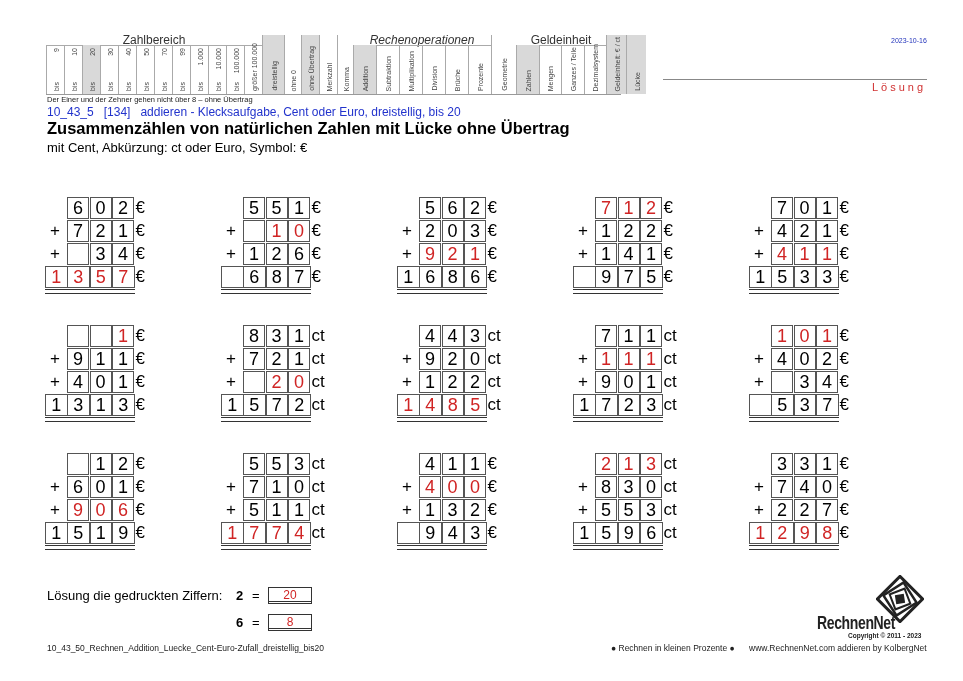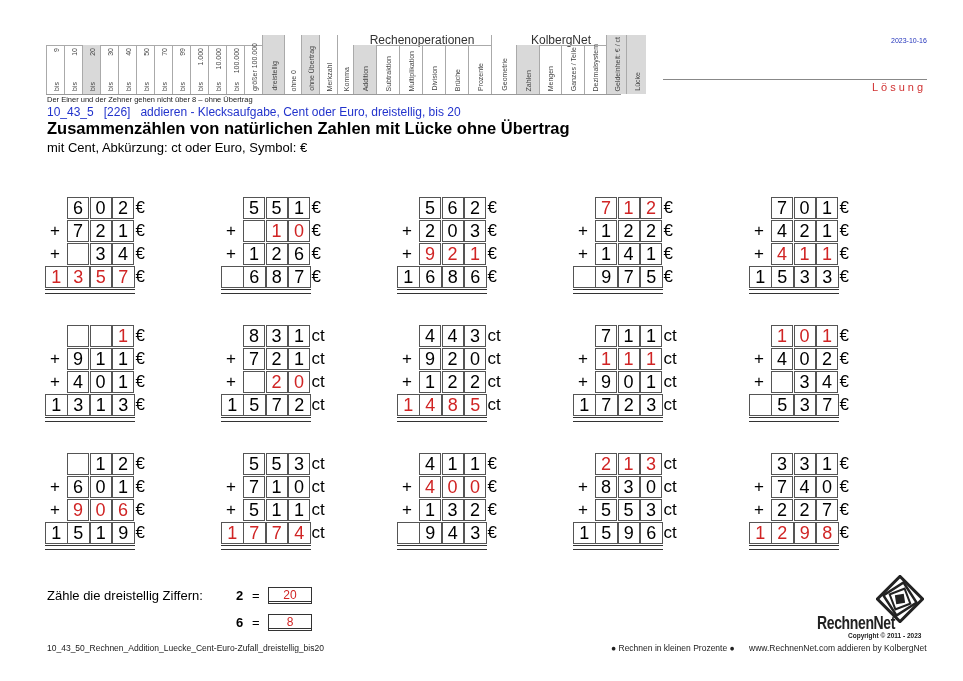--- a/index.html
+++ b/index.html
@@ -41,20 +41,21 @@
   .footer-motto { position:absolute; left:611px; top:643px; font-size:8.5px; color:#222; }
   .footer-url { position:absolute; left:749px; top:643px; font-size:8.5px; color:#222; }
   .logo { position:absolute; left:876px; top:575px; width:48px; height:48px; }
   .logo-name { position:absolute; left:817px; top:613px; font-size:18px; font-weight:bold; color:#222; transform:scaleX(0.78); transform-origin:left top; letter-spacing:-0.5px; }
   .logo-copy { position:absolute; left:848px; top:632px; font-size:6.5px; font-weight:bold; color:#222; }
 </style>
 </head>
 <body>
 
 <div class="hdr" style="width:575px;">
+  <div class="grouplabel" style="left:0;width:216px;">Zahlbereich</div>
   <div class="groupline" style="left:0;width:216px;"></div>
   <div id="zb">
       <div class="hcell" style="left: 0px; width: 18px;">
         <span class="vtop">9</span>
         <span class="vbot">bis</span>
       </div>
       <div class="hcell" style="left: 18px; width: 18px;">
         <span class="vtop">10</span>
         <span class="vbot">bis</span>
       </div>
@@ -108,21 +109,21 @@
       <div class="hcell full shade" style="left: 255px; width: 18px;">
         <span class="vbot">ohne Übertrag</span>
       </div>
       <div class="hcell full" style="left: 273px; width: 18px;">
         <span class="vbot">Merkzahl</span>
       </div>
       <div class="hcell full" style="left: 291px; width: 16px;">
         <span class="vbot">Komma</span>
       </div>
     </div>
-  <div class="grouplabel" style="left:307px;width:138px;">Rechenoperationen</div>
+  <div class="grouplabel" style="left:307px;width:138px;font-style:italic;">Rechenoperationen</div>
   <div class="groupline" style="left:307px;width:138px;"></div>
   <div id="ops">
       <div class="hcell shade" style="left: 307px; width: 23px;">
         <span class="vbot">Addition</span>
       </div>
       <div class="hcell" style="left: 330px; width: 23px;">
         <span class="vbot">Subtraktion</span>
       </div>
       <div class="hcell" style="left: 353px; width: 23px;">
         <span class="vbot">Multiplikation</span>
@@ -135,21 +136,21 @@
       </div>
       <div class="hcell" style="left: 422px; width: 23px;">
         <span class="vbot">Prozente</span>
       </div>
     </div>
   <div id="geo">
       <div class="hcell full" style="left: 445px; width: 25px;">
         <span class="vbot">Geometrie</span>
       </div>
     </div>
-  <div class="grouplabel" style="left:470px;width:90px;">KolbergNet</div>
+  <div class="grouplabel" style="left:470px;width:90px;">Geldeinheit</div>
   <div class="groupline" style="left:470px;width:90px;"></div>
   <div id="basics">
       <div class="hcell shade" style="left: 470px; width: 22.5px;">
         <span class="vbot">Zahlen</span>
       </div>
       <div class="hcell" style="left: 492.5px; width: 22.5px;">
         <span class="vbot">Mengen</span>
       </div>
       <div class="hcell" style="left: 515px; width: 22.5px;">
         <span class="vbot">Ganzes / Teile</span>
@@ -166,21 +167,21 @@
         <span class="vbot">Lücke</span>
       </div>
     </div>
 </div>
 
 <div class="note">Der Einer und der Zehner gehen nicht über 8 – ohne Übertrag</div>
 <div class="date">2023-10-16</div>
 <div class="solline"></div>
 <div class="solution">Lösung</div>
 
-<div class="code-line">10_43_5   [226]   addieren - Klecksaufgabe, Cent oder Euro, dreistellig, bis 20</div>
+<div class="code-line">10_43_5   [134]   addieren - Klecksaufgabe, Cent oder Euro, dreistellig, bis 20</div>
 <div class="title">Zusammenzählen von natürlichen Zahlen mit Lücke ohne Übertrag</div>
 <div class="subtitle">mit Cent, Abkürzung: ct oder Euro, Symbol: €</div>
 
 <div id="problems">
     <div class="prob" style="left: 45px; top: 197px;">
       <div class="cell" style="left: 22px; top: 0px;">6</div>
       <div class="cell" style="left: 44.5px; top: 0px;">0</div>
       <div class="cell" style="left: 67px; top: 0px;">2</div>
       <div class="unit" style="left: 90.5px; top: 1px;">€</div>
       <div class="sign" style="top: 24px;">+</div>
@@ -503,21 +504,21 @@
       <div class="unit" style="left: 90.5px; top: 47px;">€</div>
       <div class="cell red" style="left: 0px; width: 22.5px; top: 69px;">1</div>
       <div class="cell red" style="left: 22px; width: 22.5px; top: 69px;">2</div>
       <div class="cell red" style="left: 44.5px; width: 22.5px; top: 69px;">9</div>
       <div class="cell red" style="left: 67px; width: 22.5px; top: 69px;">8</div>
       <div class="unit" style="left: 90.5px; top: 70px;">€</div>
       <div class="dbl" style="left: 0px; width: 89.5px; top: 92px;"></div>
     </div>
   </div>
 
-<div class="count-label">Zähle die dreistellig Ziffern:</div>
+<div class="count-label">Lösung die gedruckten Ziffern:</div>
 <div class="count-digit" style="left:236px;top:588px;">2</div>
 <div class="count-eq" style="left:252px;top:588px;">=</div>
 <div class="count-box" style="left:268px;top:587px;">20</div>
 <div class="count-digit" style="left:236px;top:615px;">6</div>
 <div class="count-eq" style="left:252px;top:615px;">=</div>
 <div class="count-box" style="left:268px;top:614px;">8</div>
 
 <div class="footer-file">10_43_50_Rechnen_Addition_Luecke_Cent-Euro-Zufall_dreistellig_bis20</div>
 <div class="footer-motto">● Rechnen in kleinen Prozente ●</div>
 <div class="footer-url">www.RechnenNet.com addieren by KolbergNet</div>

